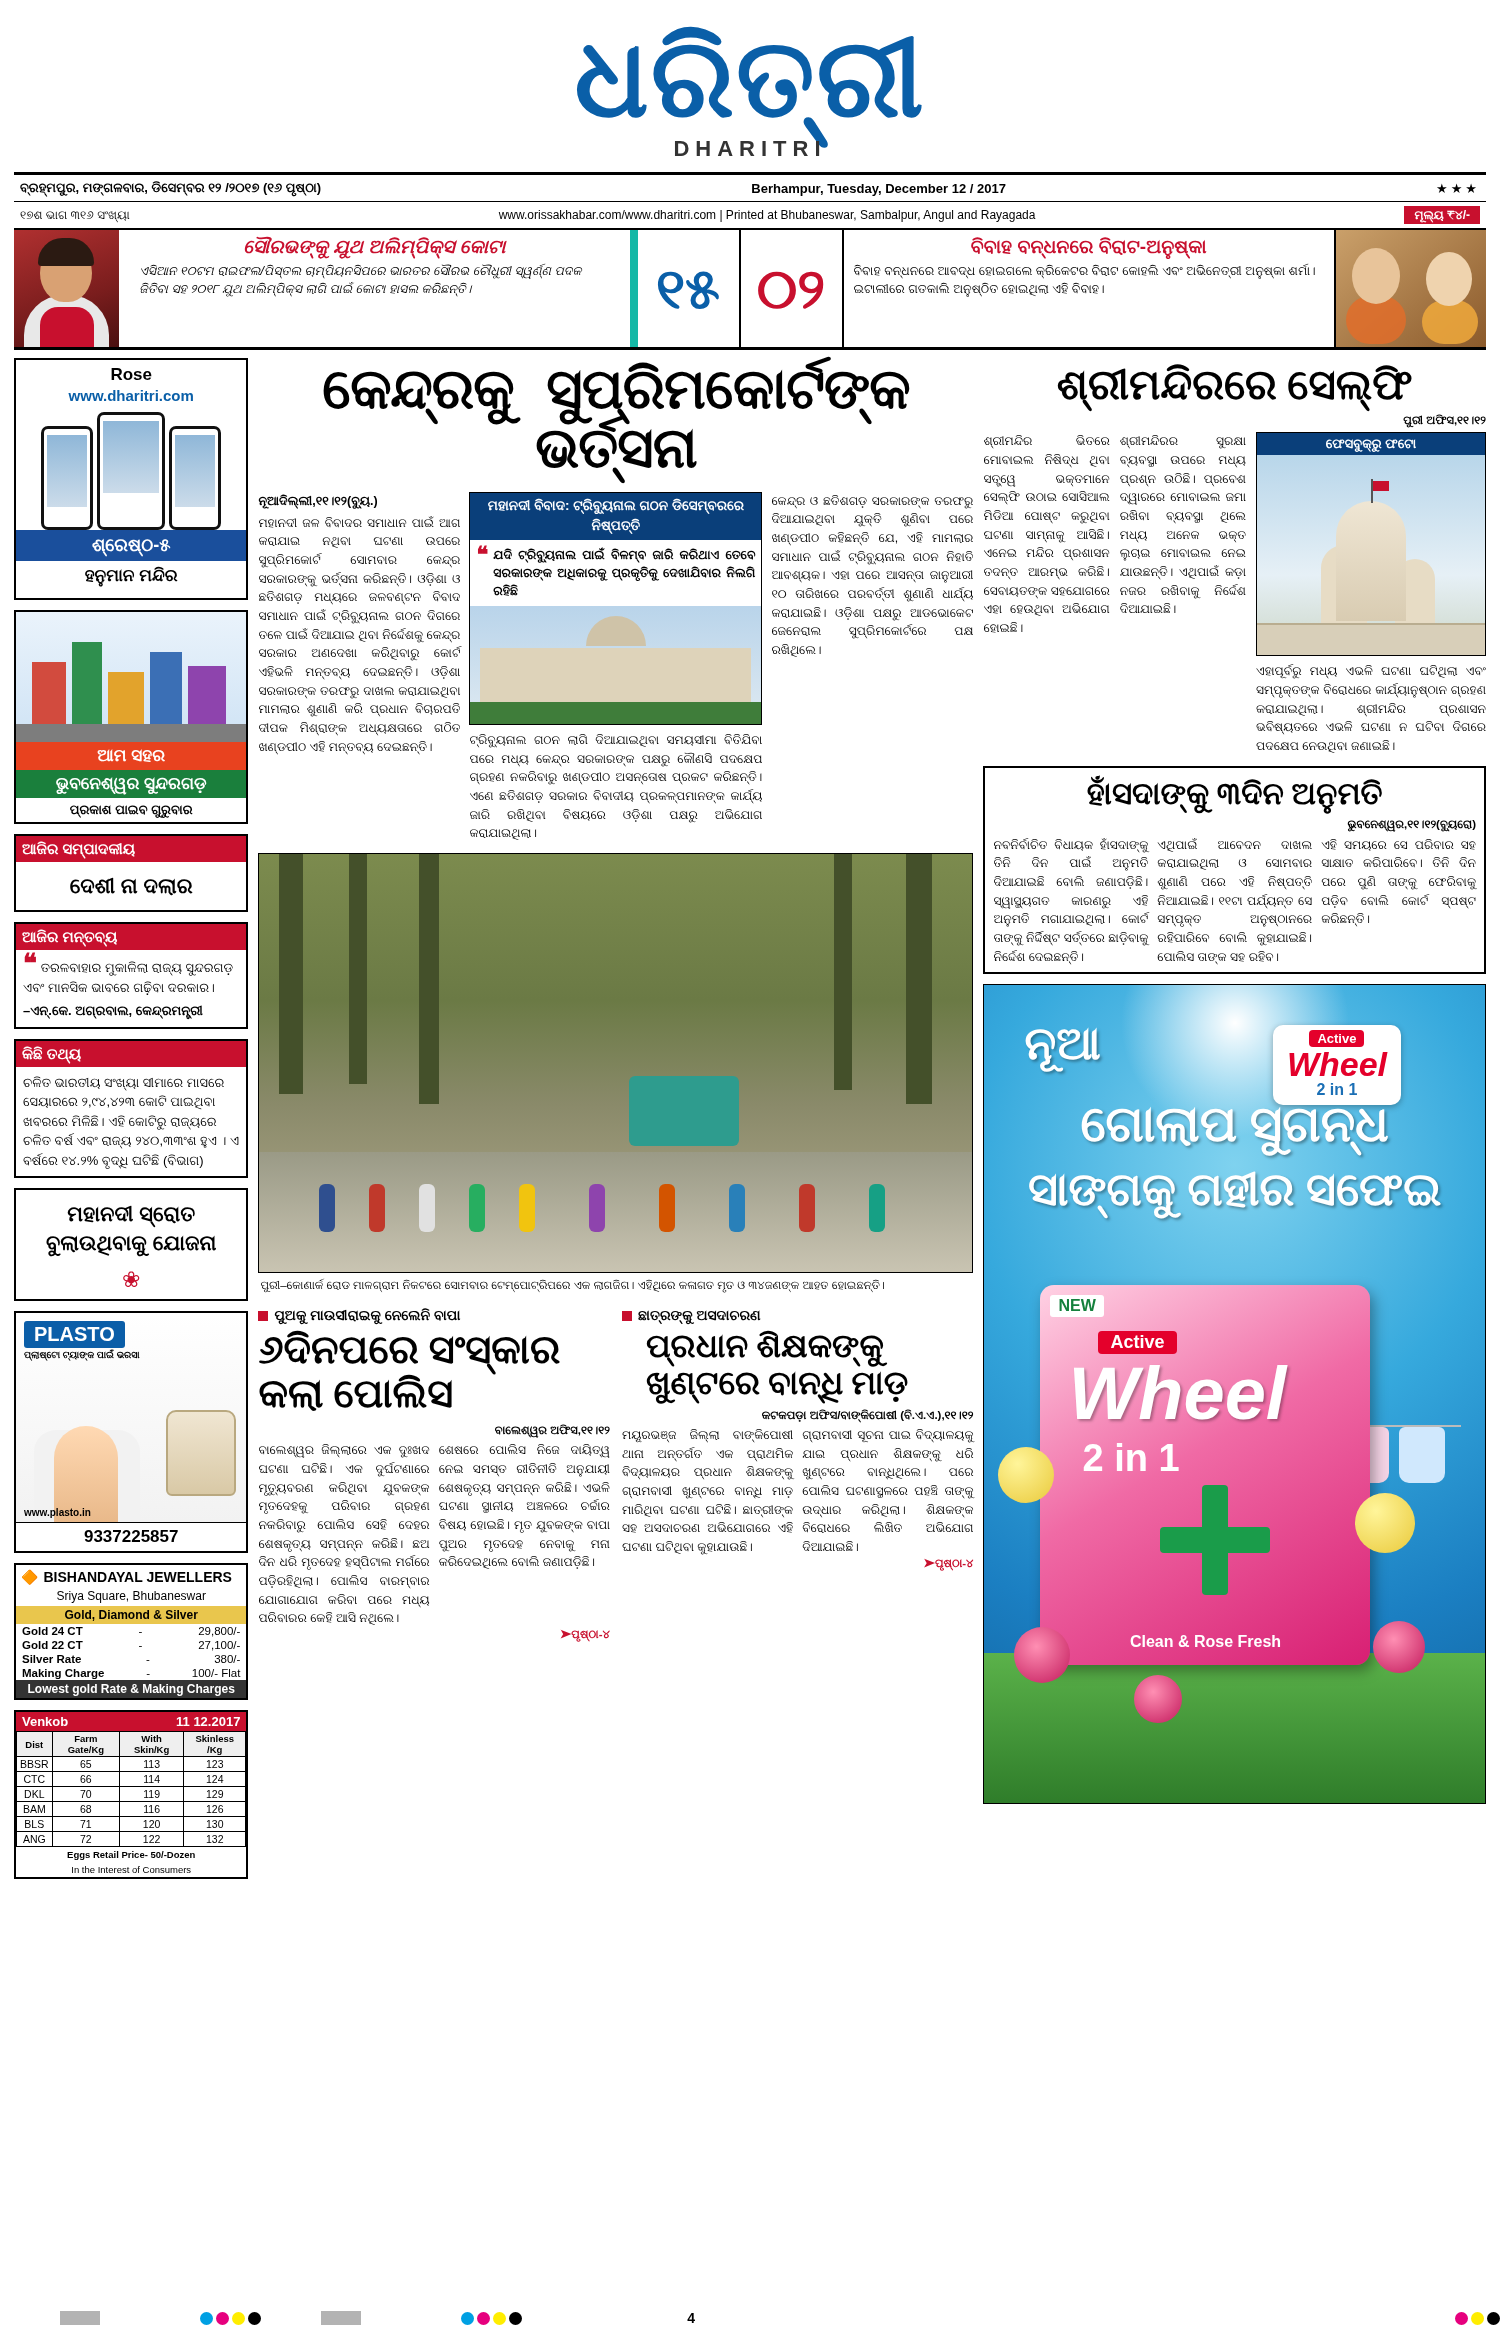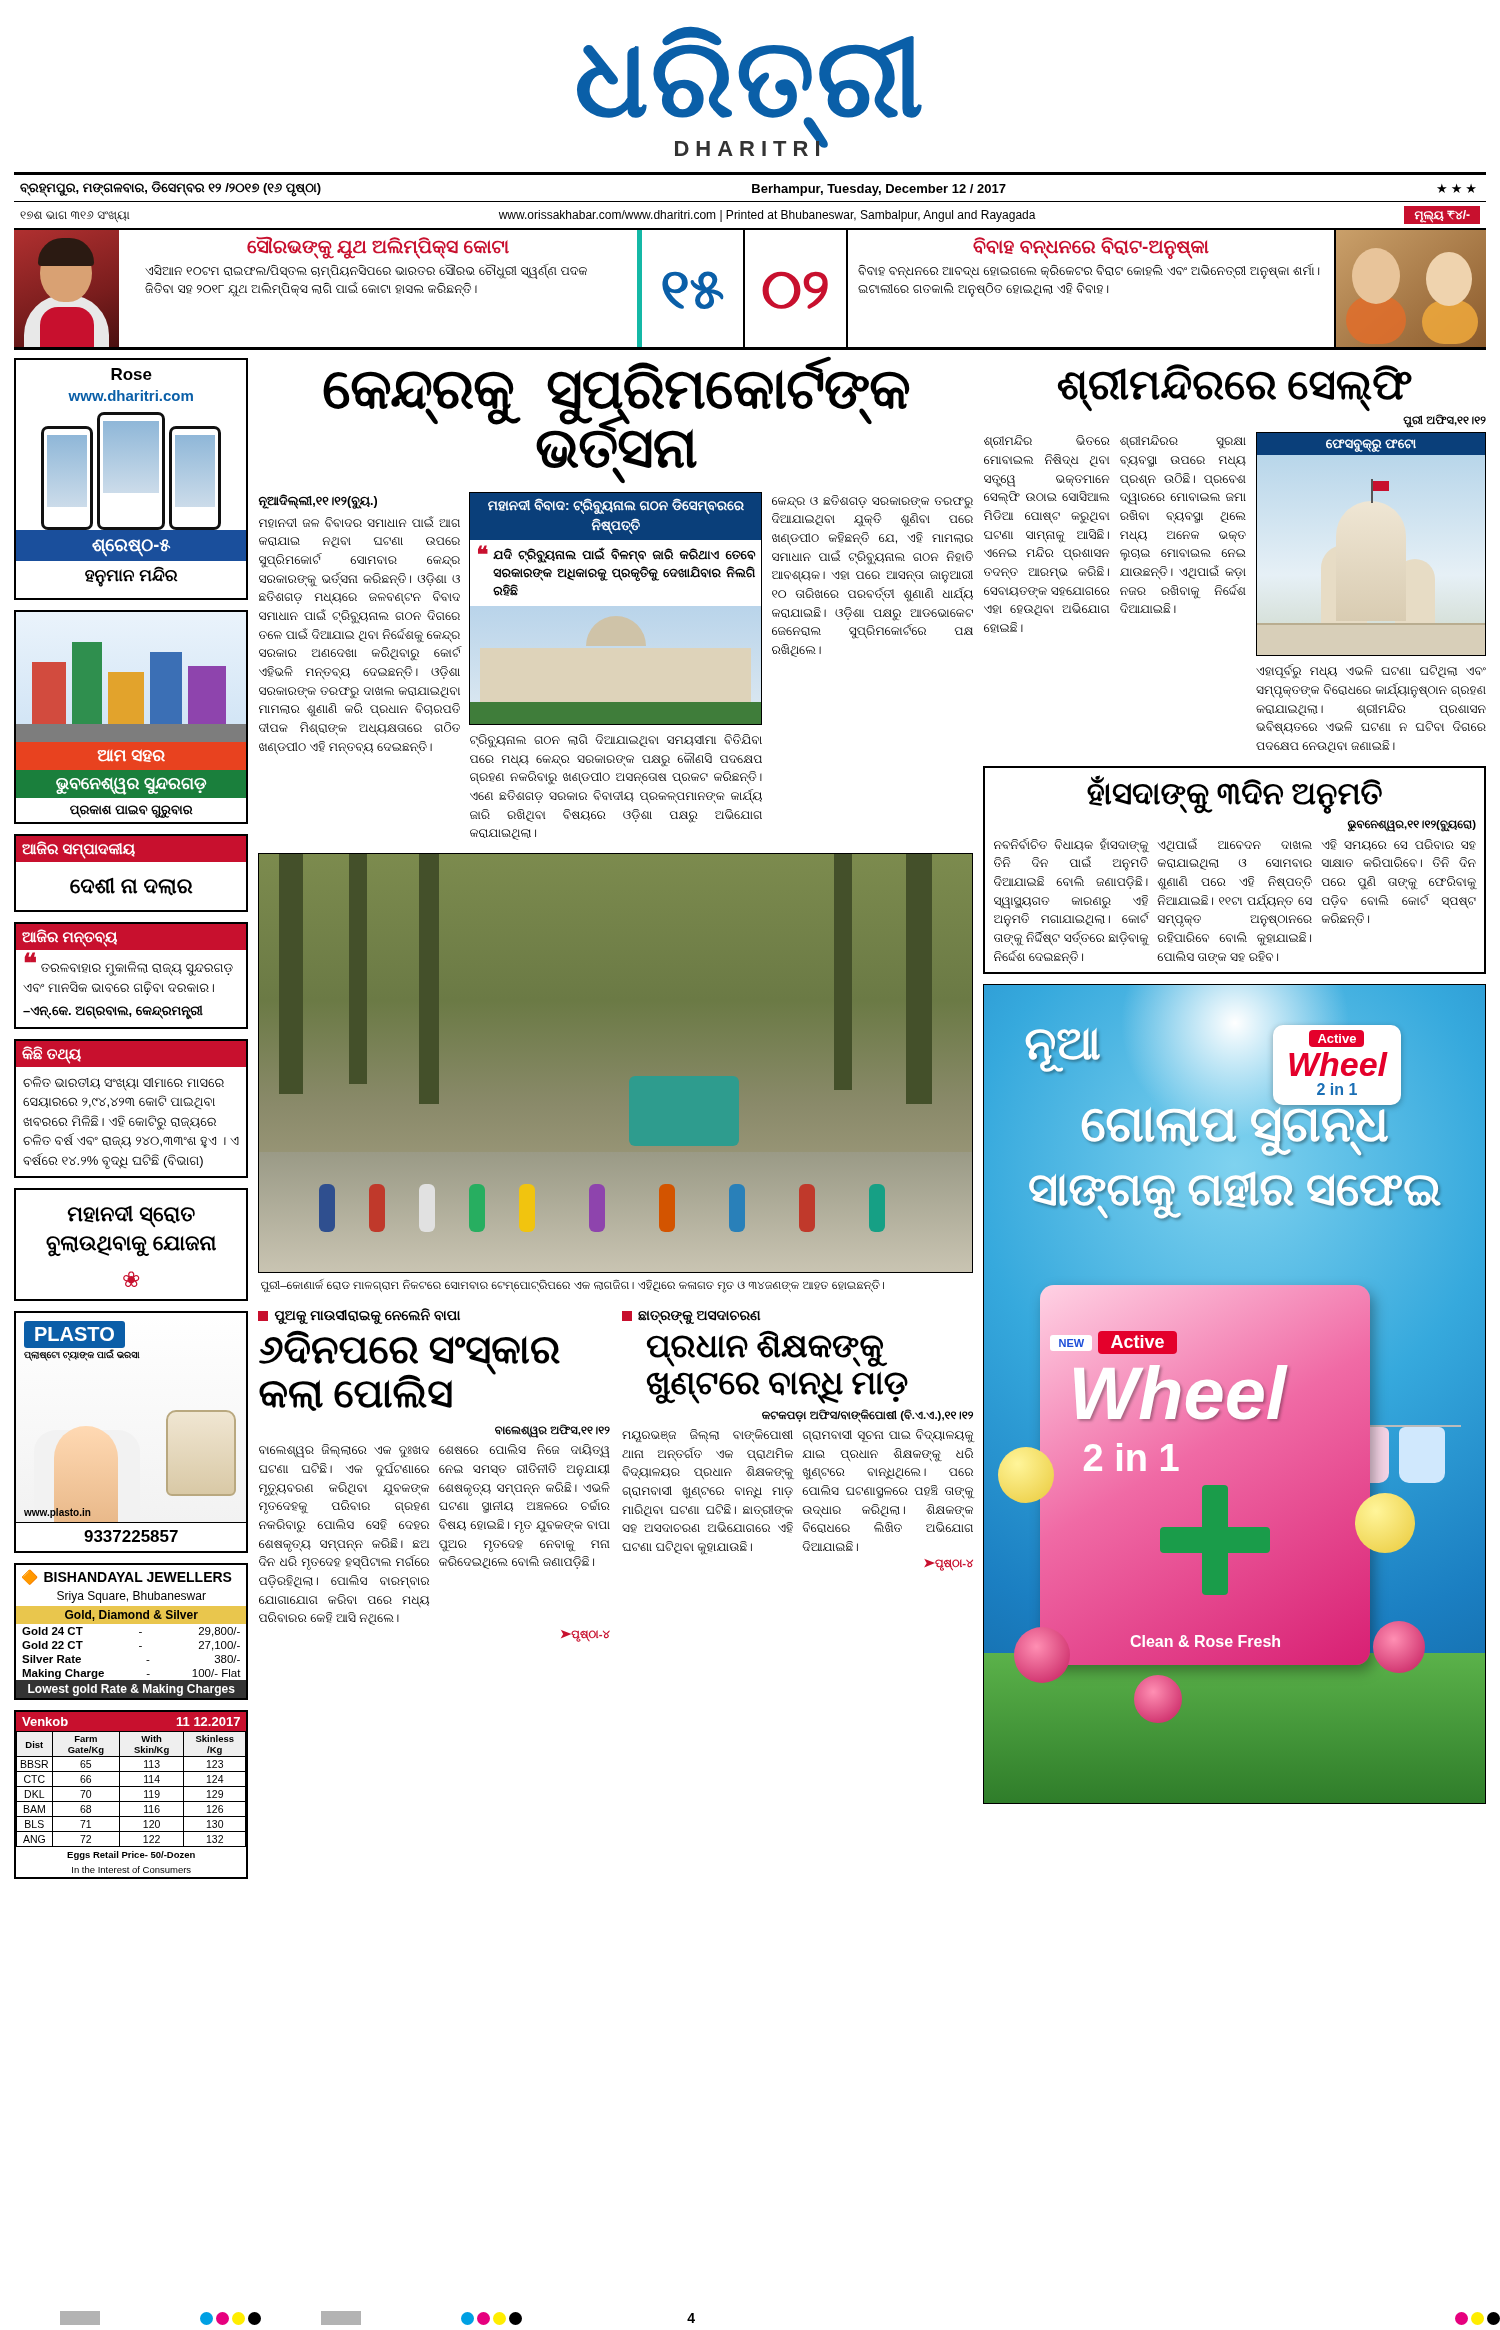--- a/index.html
+++ b/index.html
@@ -43,21 +43,21 @@
   
   .topstrip {
     display:flex; border-bottom:3px solid #000; height:120px; overflow:hidden;
   }
   .ts-photo { width:105px; background:linear-gradient(160deg,#b03030,#7a1d1d 60%,#4a1010); position:relative; }
   .ts-photo .face { position:absolute; left:26px; top:14px; width:52px; height:58px; border-radius:50%/55%; background:#d9a173; }
   .ts-photo .hair { position:absolute; left:24px; top:8px; width:56px; height:28px; border-radius:28px 28px 4px 4px; background:#2b1a12; }
   .ts-photo .body { position:absolute; left:10px; bottom:0; width:85px; height:52px; border-radius:40px 40px 0 0; background:#e8e8e8; }
   .ts-photo .jersey { position:absolute; left:26px; bottom:0; width:54px; height:40px; background:#c8102e; border-radius:18px 18px 0 0; }
 
-  .ts-left { flex:1; padding:6px 26px; border-right:5px solid #14b8a6; }
+  .ts-left { flex:1; padding:6px 20px; border-right:8px solid #14b8a6;font-style:italic; }
   .ts-left .hl { color:#c8102e; font-weight:bold; font-size:19px; text-align:center; }
   .ts-left .tx { font-size:12.5px; line-height:1.45; margin-top:4px; }
 
   .ts-num { width:103px; display:flex; align-items:center; justify-content:center;
     font-size:56px; font-weight:bold; color:#0a5fa8; border-right:2px solid #000; }
   .ts-num.red { color:#c8102e; }
 
   .ts-right { flex:1; padding:6px 10px; border-right:2px solid #000; }
   .ts-right .hl { color:#c8102e; font-weight:bold; font-size:19px; text-align:center; }
   .ts-right .tx { font-size:12.5px; line-height:1.45; margin-top:4px; }
@@ -175,21 +175,21 @@
   .wheel-badge .wd { color:#e4002b; font-size:34px; font-weight:bold; font-style:italic; line-height:1; }
   .wheel-badge .twoin1 { color:#1b6fb5; font-weight:bold; font-size:16px; }
   .wheel-ad .l1 { position:absolute; left:40px; top:32px; color:#fff; font-size:46px; font-weight:bold;
      font-family:"Liberation Serif", serif; text-shadow:2px 2px 3px rgba(0,0,0,.35); }
   .wheel-ad .l2 { position:absolute; left:0; right:0; top:110px; text-align:center; color:#fff; font-size:50px; font-weight:bold;
      font-family:"Liberation Serif", serif; text-shadow:2px 2px 3px rgba(0,0,0,.35); }
   .wheel-ad .l3 { position:absolute; left:0; right:0; top:178px; text-align:center; color:#fff; font-size:46px; font-weight:bold;
      font-family:"Liberation Serif", serif; text-shadow:2px 2px 3px rgba(0,0,0,.35); }
   .pack { position:absolute; left:56px; top:300px; width:330px; height:380px; border-radius:14px;
     background:linear-gradient(150deg,#ffd2e4,#f06aa5 45%,#d81f73); box-shadow:4px 6px 14px rgba(0,0,0,.35); }
-  .pack .new { position:absolute; left:10px; top:10px; background:#fff; color:#1d4ed8; font-size:11px; font-weight:bold; padding:2px 8px; border-radius:3px;margin-top:40px; }
+  .pack .new { position:absolute; left:10px; top:10px; background:#fff; color:#15803d; font-size:16px; font-weight:bold; padding:2px 8px; border-radius:3px; }
   .pack .act2 { position:absolute; left:58px; top:46px; background:#e4002b; color:#fff; font-size:18px; font-weight:bold; padding:1px 12px; border-radius:4px; }
   .pack .wd2 { position:absolute; left:28px; top:72px; color:#fff; font-size:74px; font-weight:bold; font-style:italic; line-height:1; text-shadow:2px 2px 3px rgba(0,0,0,.3); }
   .pack .twoin2 { position:absolute; left:42px; top:152px; color:#fff; font-size:38px; font-weight:bold; }
   .pack .cross { position:absolute; left:120px; top:200px; width:110px; height:110px; }
   .pack .cross .h { position:absolute; top:42px; left:0; width:110px; height:26px; background:#1a9c4a; border-radius:4px; }
   .pack .cross .v { position:absolute; left:42px; top:0; width:26px; height:110px; background:#1a9c4a; border-radius:4px; }
   .pack .tagline { position:absolute; left:0; right:0; bottom:14px; text-align:center; color:#fff; font-size:16px; font-weight:bold; }
   .lemon { position:absolute; border-radius:50%; background:radial-gradient(circle at 35% 30%,#fff59a,#e9c93a); }
   .rose { position:absolute; border-radius:50%; background:radial-gradient(circle at 40% 35%,#ff8fb3,#c2185b); }
   .grass { position:absolute; bottom:0; left:0; right:0; height:150px; background:linear-gradient(#5bb24a,#2f7d2a); }

